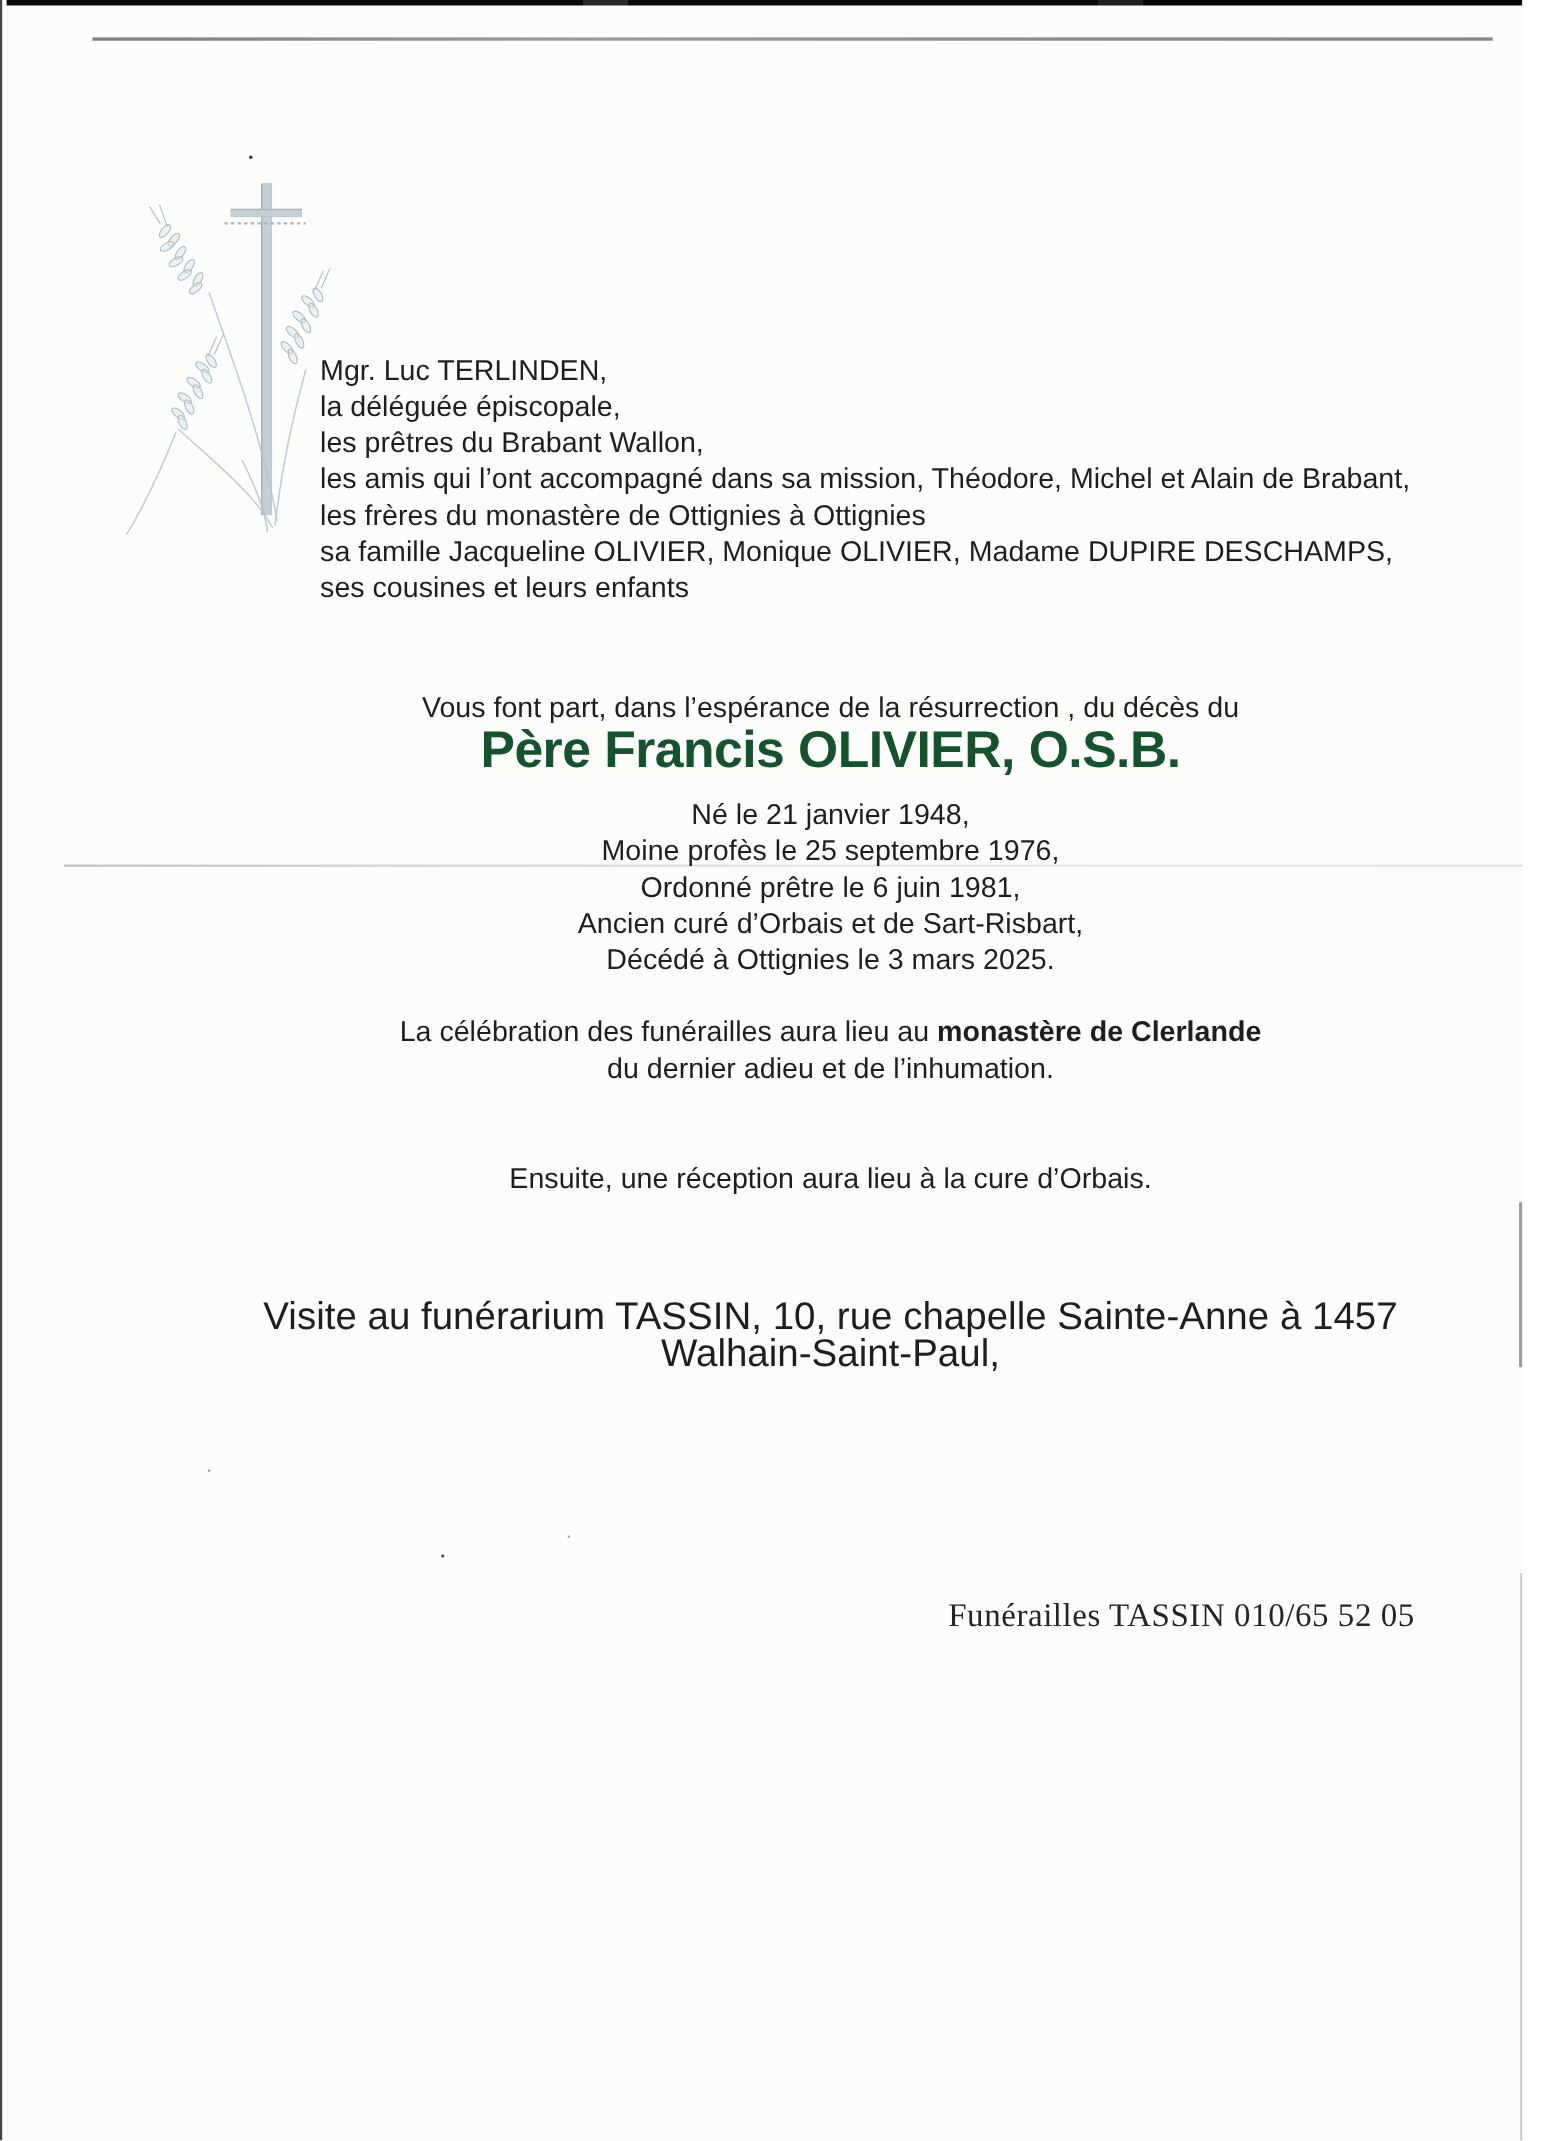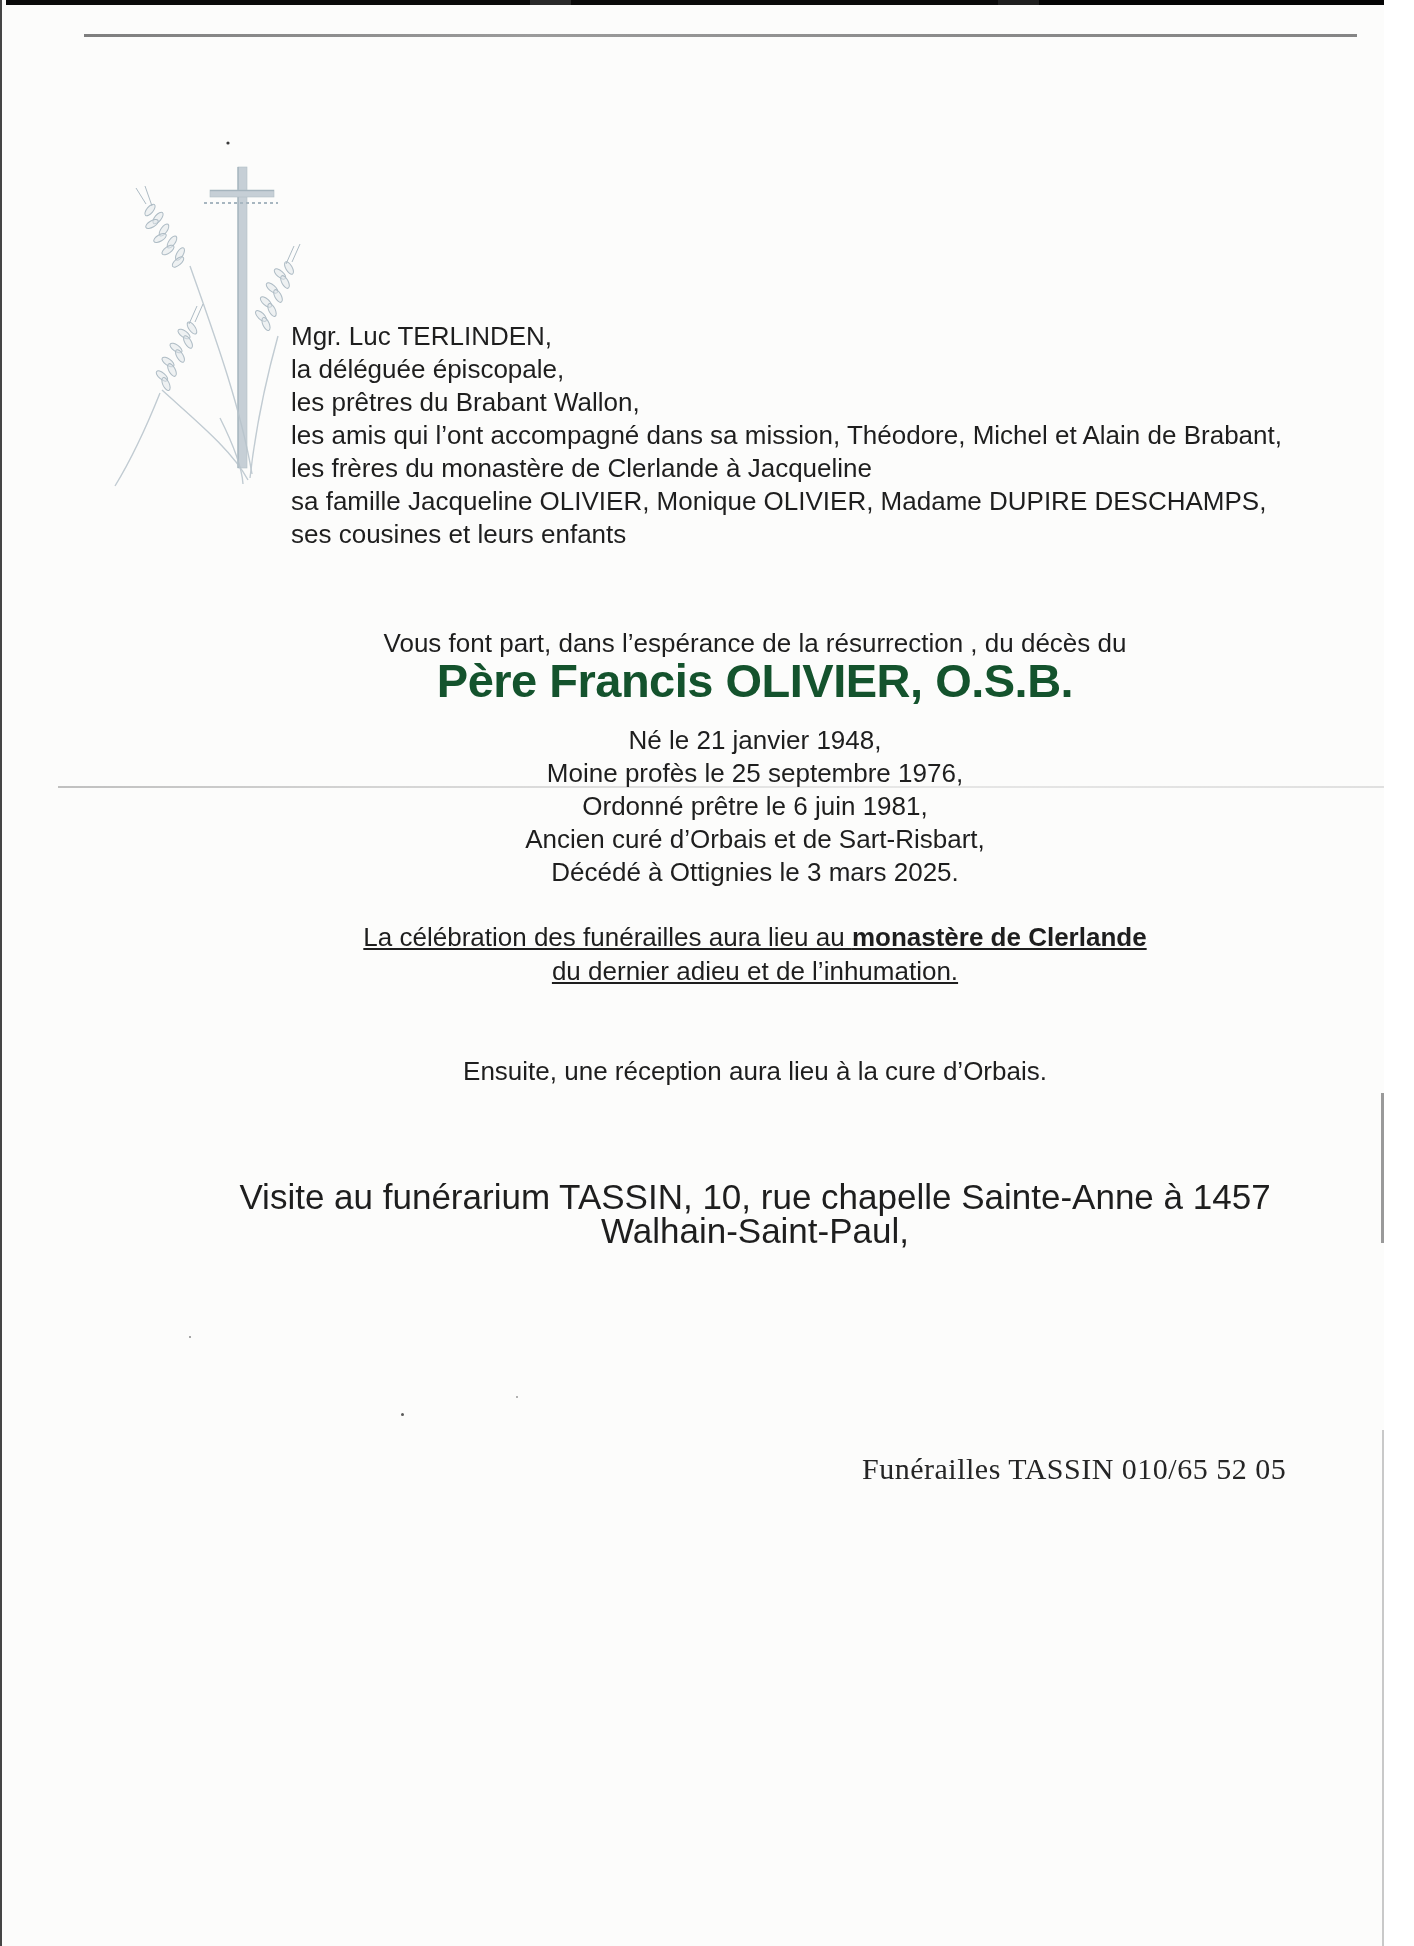--- a/index.html
+++ b/index.html
@@ -22,21 +22,21 @@
   .speck.s2{left:189px;top:1336px;width:2px;height:2px;background:#8a8a8a;}
   .speck.s3{left:516px;top:1396px;width:2px;height:2px;background:#9a9a9a;}
   
   .illus{position:absolute;left:100px;top:118px;}
   
   .announcers{position:absolute;left:291px;top:320px;font-size:26px;line-height:33px;white-space:nowrap;}
   .centered{position:absolute;left:170px;width:1170px;text-align:center;}
   .intro{top:588px;font-size:26px;line-height:33px;margin-top:39px;}
   .title{top:652px;font-size:47px;line-height:58px;font-weight:bold;letter-spacing:-0.5px;color:#14532d;margin:0;}
   .life{top:724px;font-size:26px;line-height:33px;}
-  .funeral{top:920px;font-size:26px;line-height:34px;text-decoration:underline;}
+  .funeral{top:920px;font-size:26px;line-height:34px;}
   .reception{top:1055px;font-size:26px;line-height:33px;}
   .visitation{top:1180px;font-size:35px;line-height:34px;}
   .b{font-weight:bold;}
   .funeral-home{position:absolute;left:862px;top:1452px;font-size:30px;
     font-family:"Liberation Serif",serif;color:#252525;letter-spacing:.5px;white-space:nowrap;}
 </style>
 </head>
 <body>
 
 <div class="page">
@@ -109,21 +109,21 @@
       <line x1="192" y1="144" x2="200" y2="126"></line>
         <line x1="186" y1="146" x2="194" y2="128"></line>
     </g>
   </svg>
 
   <div class="announcers">
     <div>Mgr. Luc TERLINDEN,</div>
     <div>la déléguée épiscopale,</div>
     <div>les prêtres du Brabant Wallon,</div>
     <div>les amis qui l’ont accompagné dans sa mission, Théodore, Michel et Alain de Brabant,</div>
-    <div>les frères du monastère de Clerlande à Jacqueline</div>
+    <div>les frères du monastère de Ottignies à Ottignies</div>
     <div>sa famille Jacqueline OLIVIER, Monique OLIVIER, Madame DUPIRE DESCHAMPS,</div>
     <div>ses cousines et leurs enfants</div>
   </div>
 
   <div class="centered intro">Vous font part, dans l’espérance de la résurrection , du décès du</div>
 
   <h1 class="centered title">Père Francis OLIVIER, O.S.B.</h1>
 
   <div class="centered life">
     <div>Né le 21 janvier 1948,</div>

